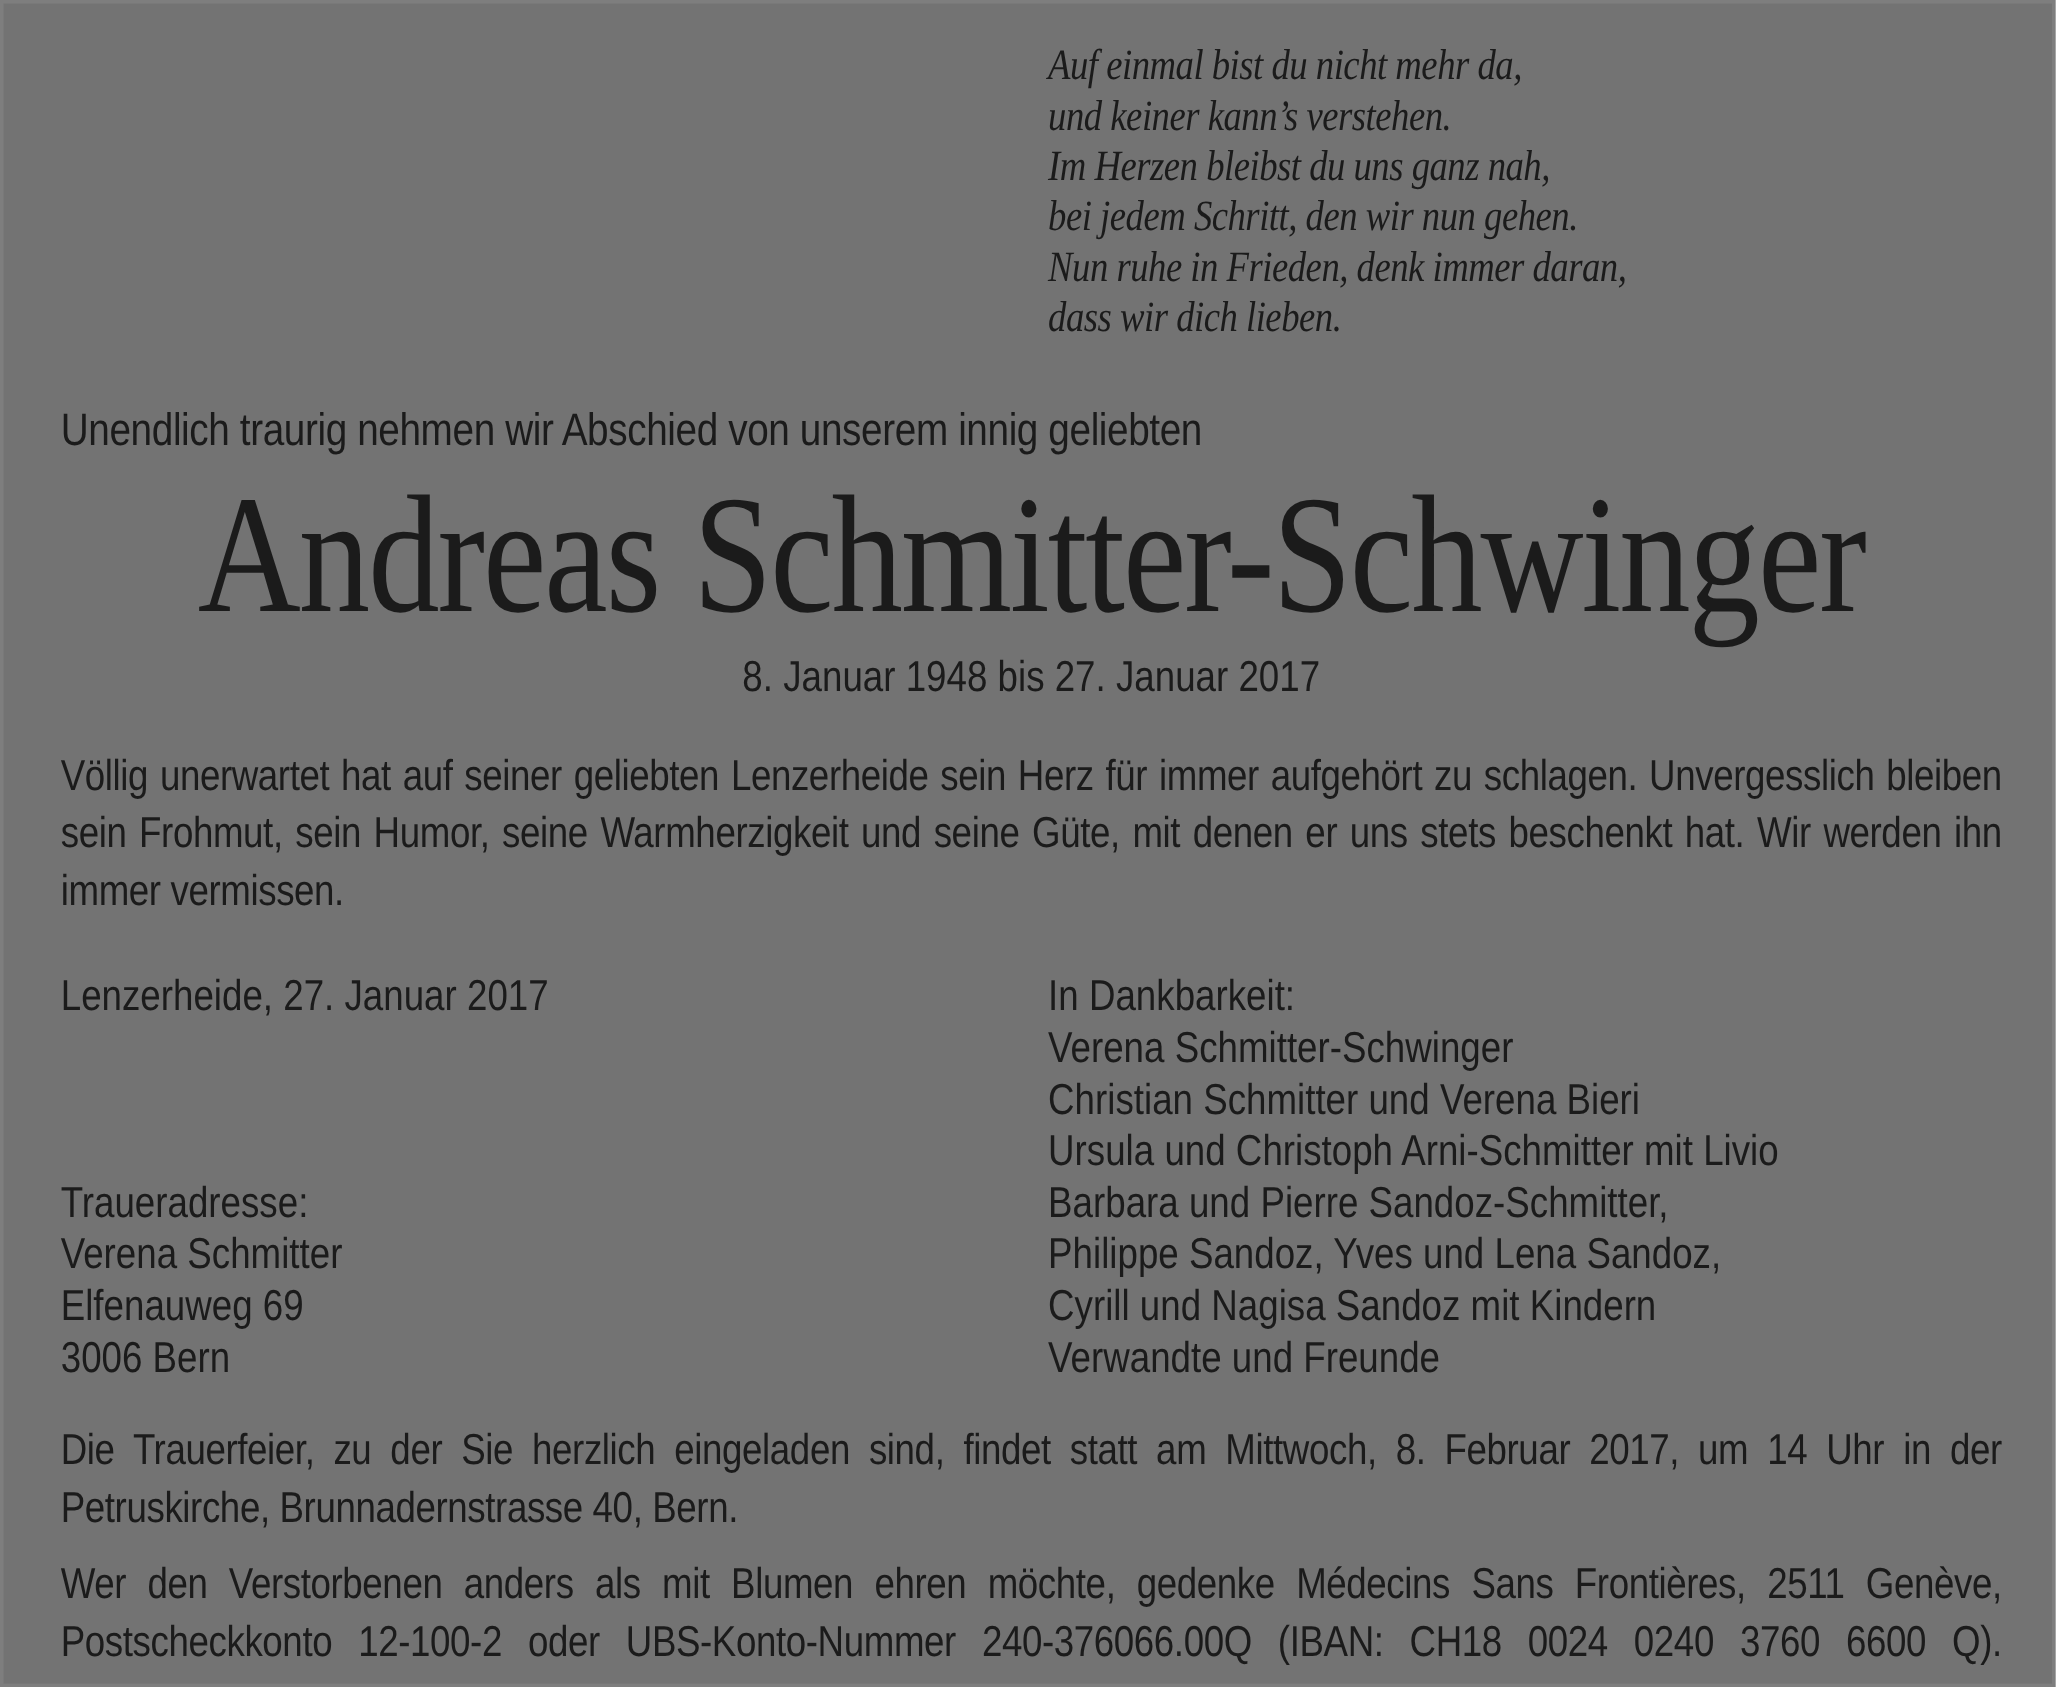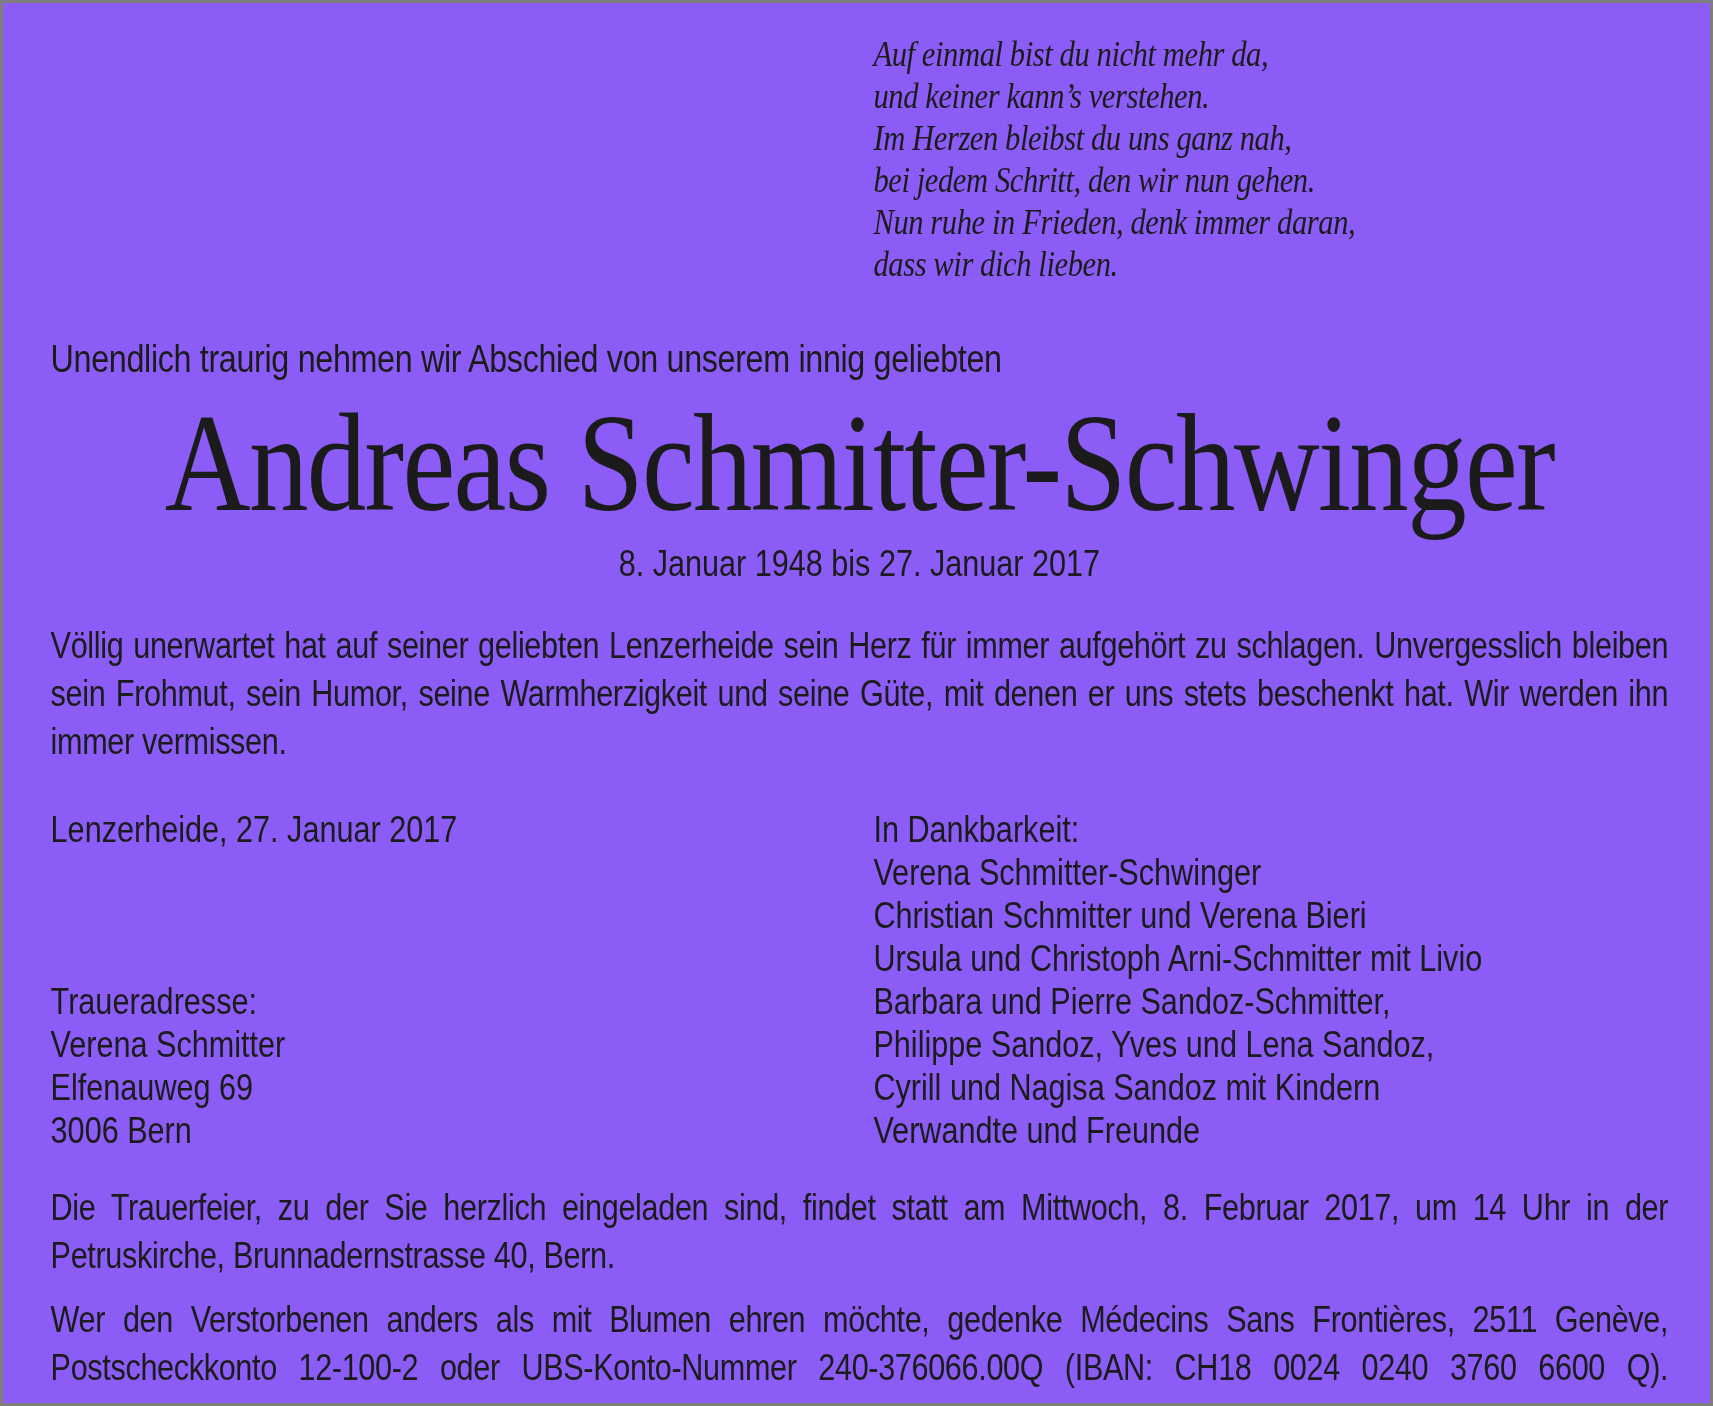--- a/index.html
+++ b/index.html
@@ -6,21 +6,21 @@
   html, body {
     margin: 0;
     padding: 0;
     background: #ffffff;
   }
   .page {
     position: relative;
     width: 1713px;
     height: 1406px;
     box-sizing: border-box;
-    background: #8b5cf6;
+    background: #737373;
     border: 3px solid #7e7e7e;
     overflow: hidden;
   }
   
   .content {
     box-sizing: border-box;
     width: 2015px;
     padding: 30px 56px 0 56px;
     transform: scaleX(0.85);
     transform-origin: 0 0;

